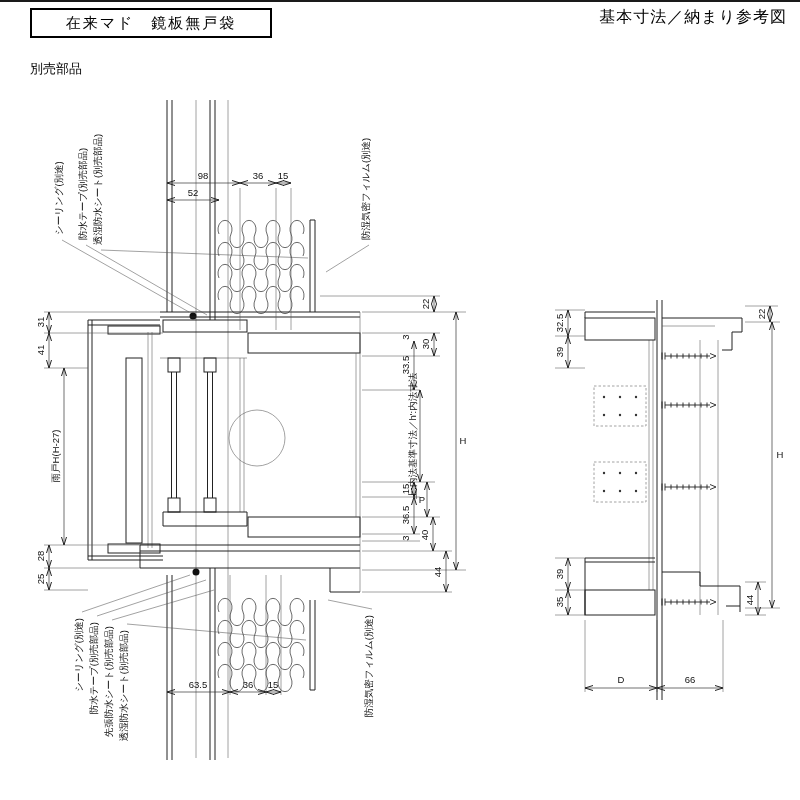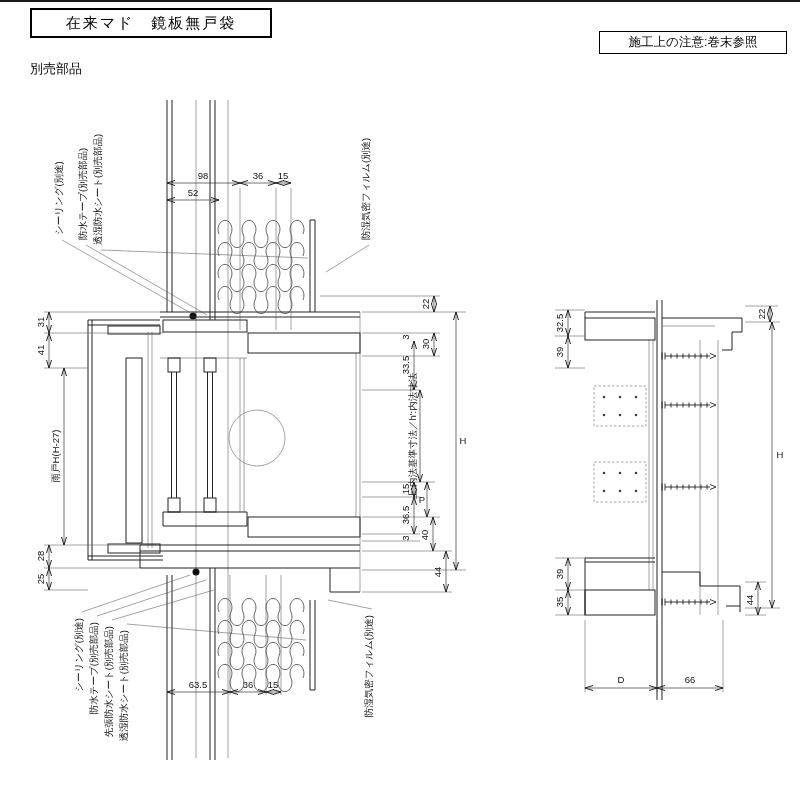--- a/index.html
+++ b/index.html
@@ -20,23 +20,21 @@
   svg text{font-family:"Liberation Sans","DejaVu Sans",sans-serif;font-size:9.5px;fill:#111;}
 </style>
 </head>
 <body>
 
 <div class="page">
   <div class="top-rule"></div>
   <div class="title-box">
     <span>在来マド　鏡板無戸袋</span>
   </div>
-  <div class="note-box">
-    <span>施工上の注意:巻末参照</span>
-  </div>
+  <div class="subtitle">基本寸法／納まり参考図</div>
   <div class="section-label">別売部品</div>
 
   <svg class="draw" width="800" height="800" viewBox="0 0 800 800">
     <defs>
       <marker id="arr" markerWidth="10" markerHeight="10" refX="8" refY="3" orient="auto-start-reverse" markerUnits="userSpaceOnUse">
         <path d="M0,0.5 L8,3 L0,5.5" fill="none" stroke="#222" stroke-width="1"></path>
       </marker>
       <pattern id="hatch" width="6" height="6" patternUnits="userSpaceOnUse" patternTransform="rotate(45)">
         <rect width="6" height="6" fill="#fff"></rect>
         <line x1="0" y1="0" x2="0" y2="6" stroke="#555" stroke-width="1"></line>

